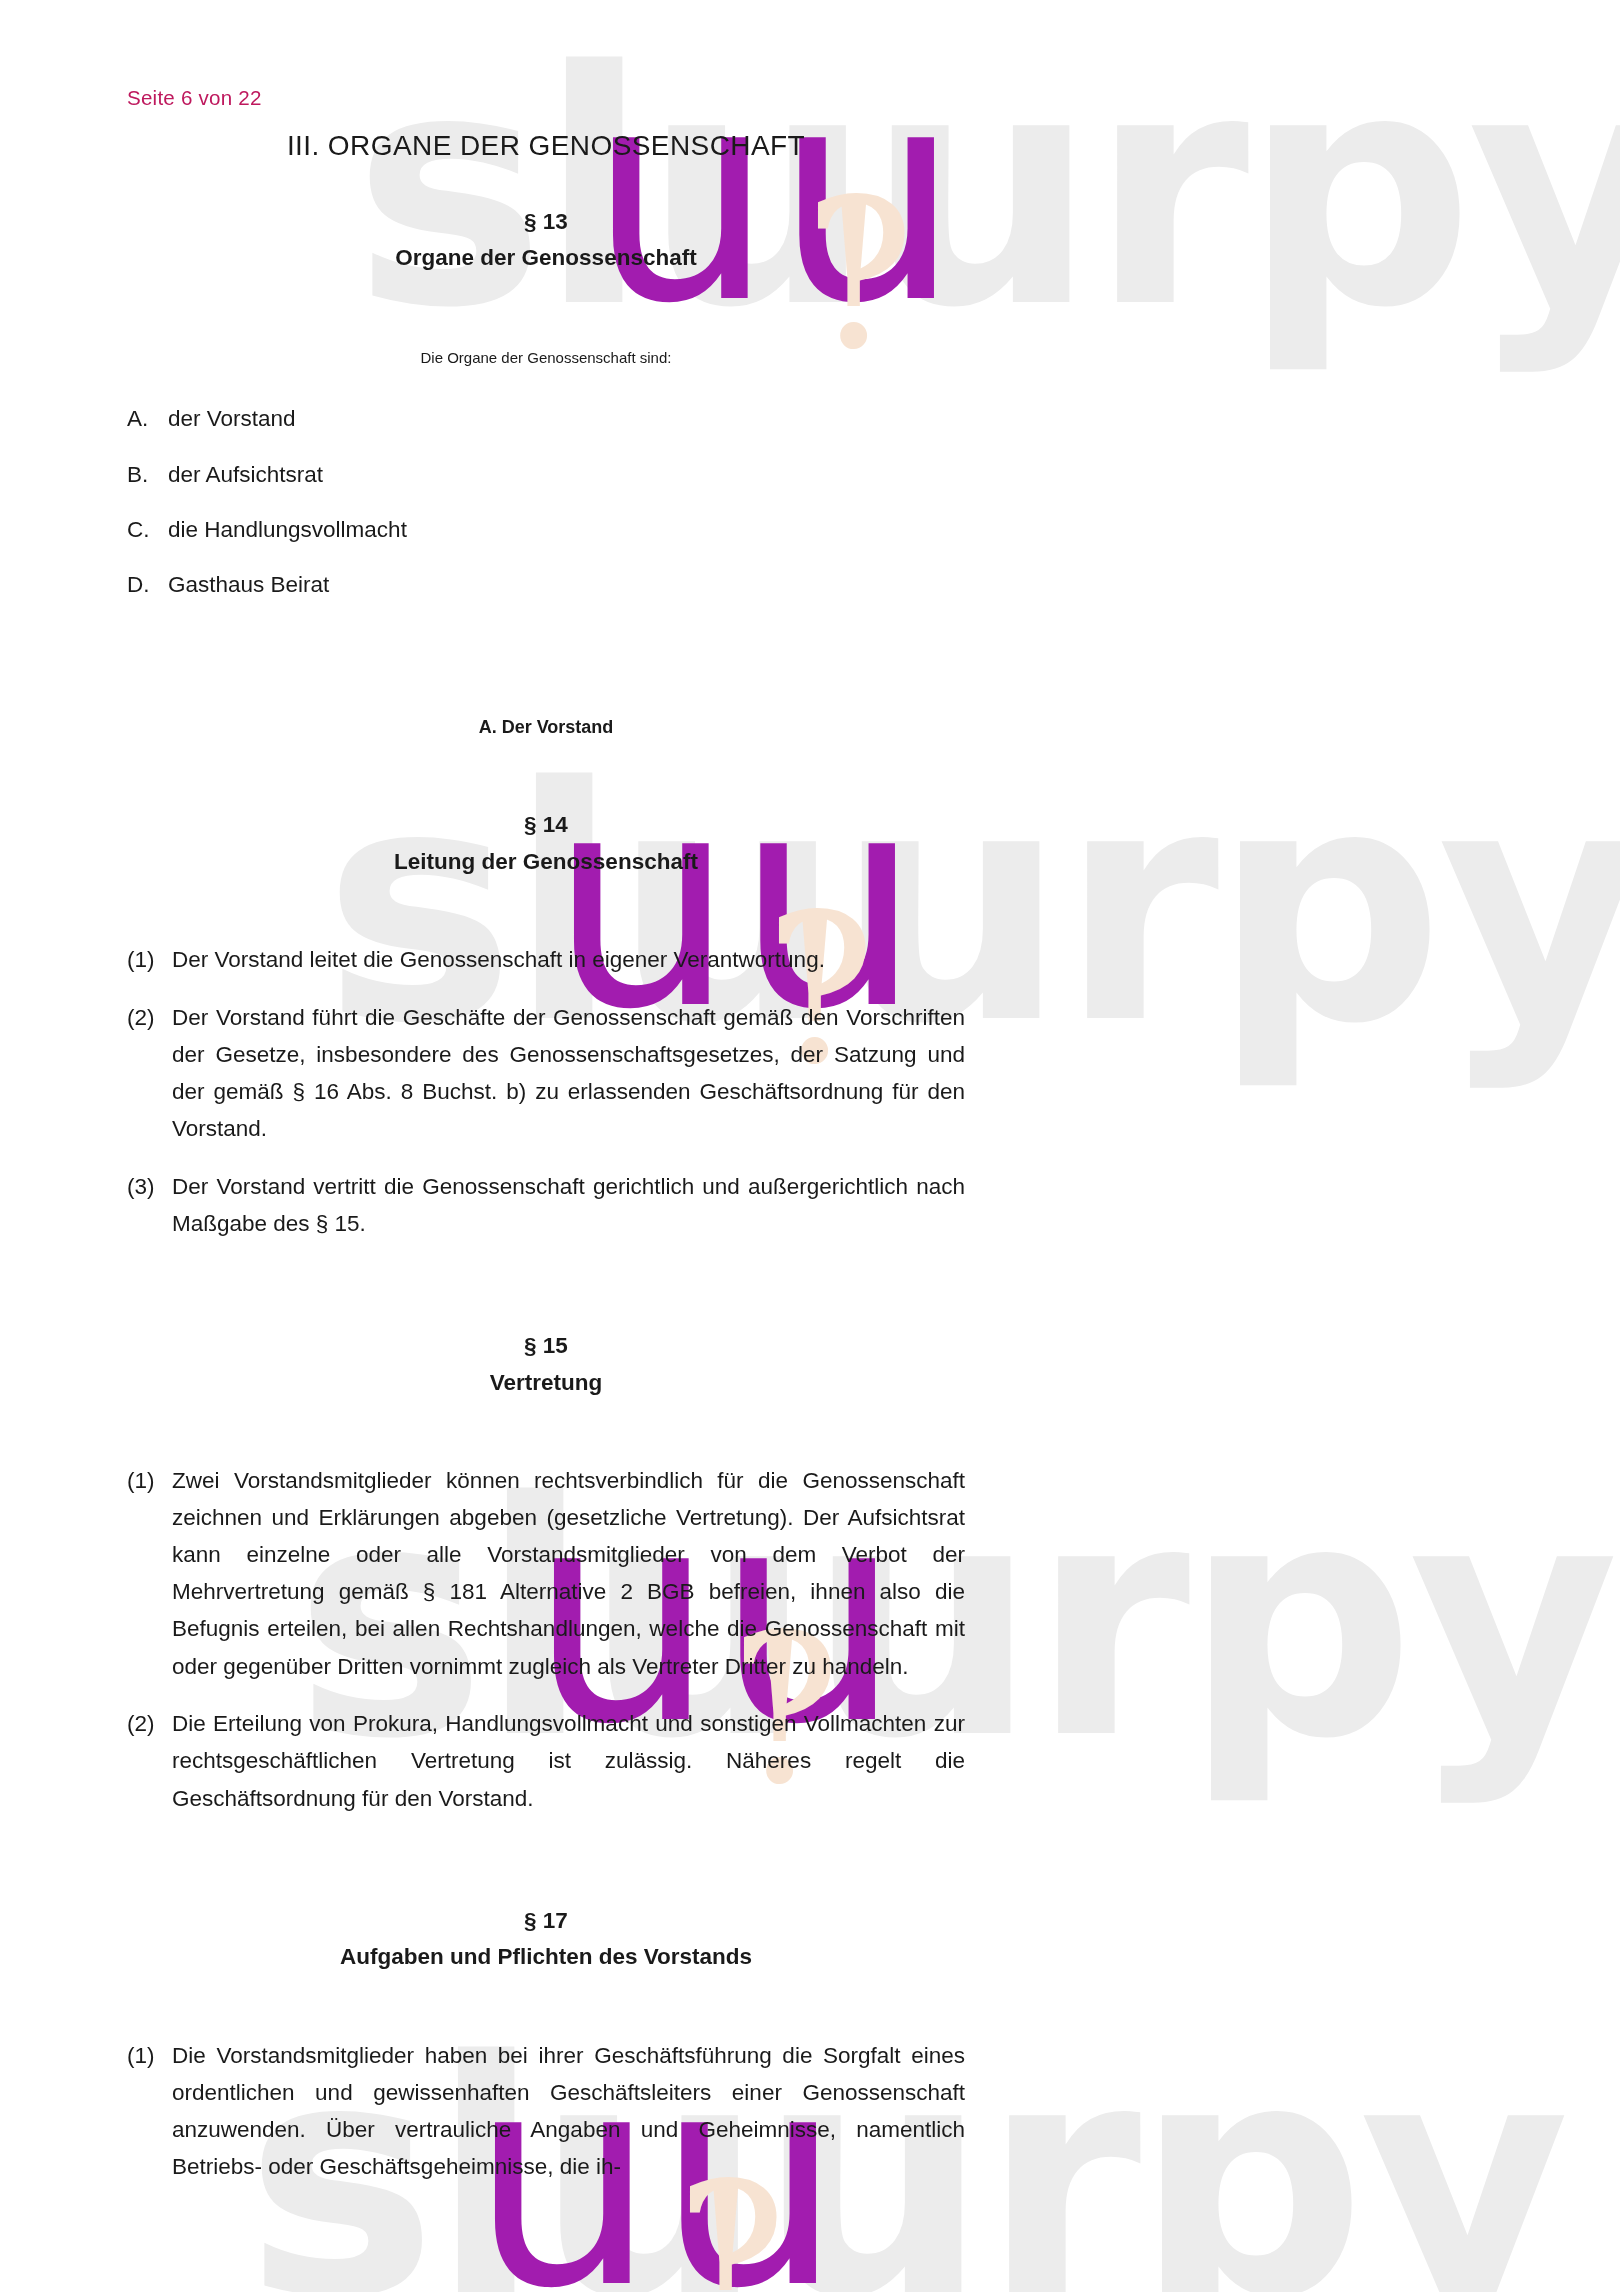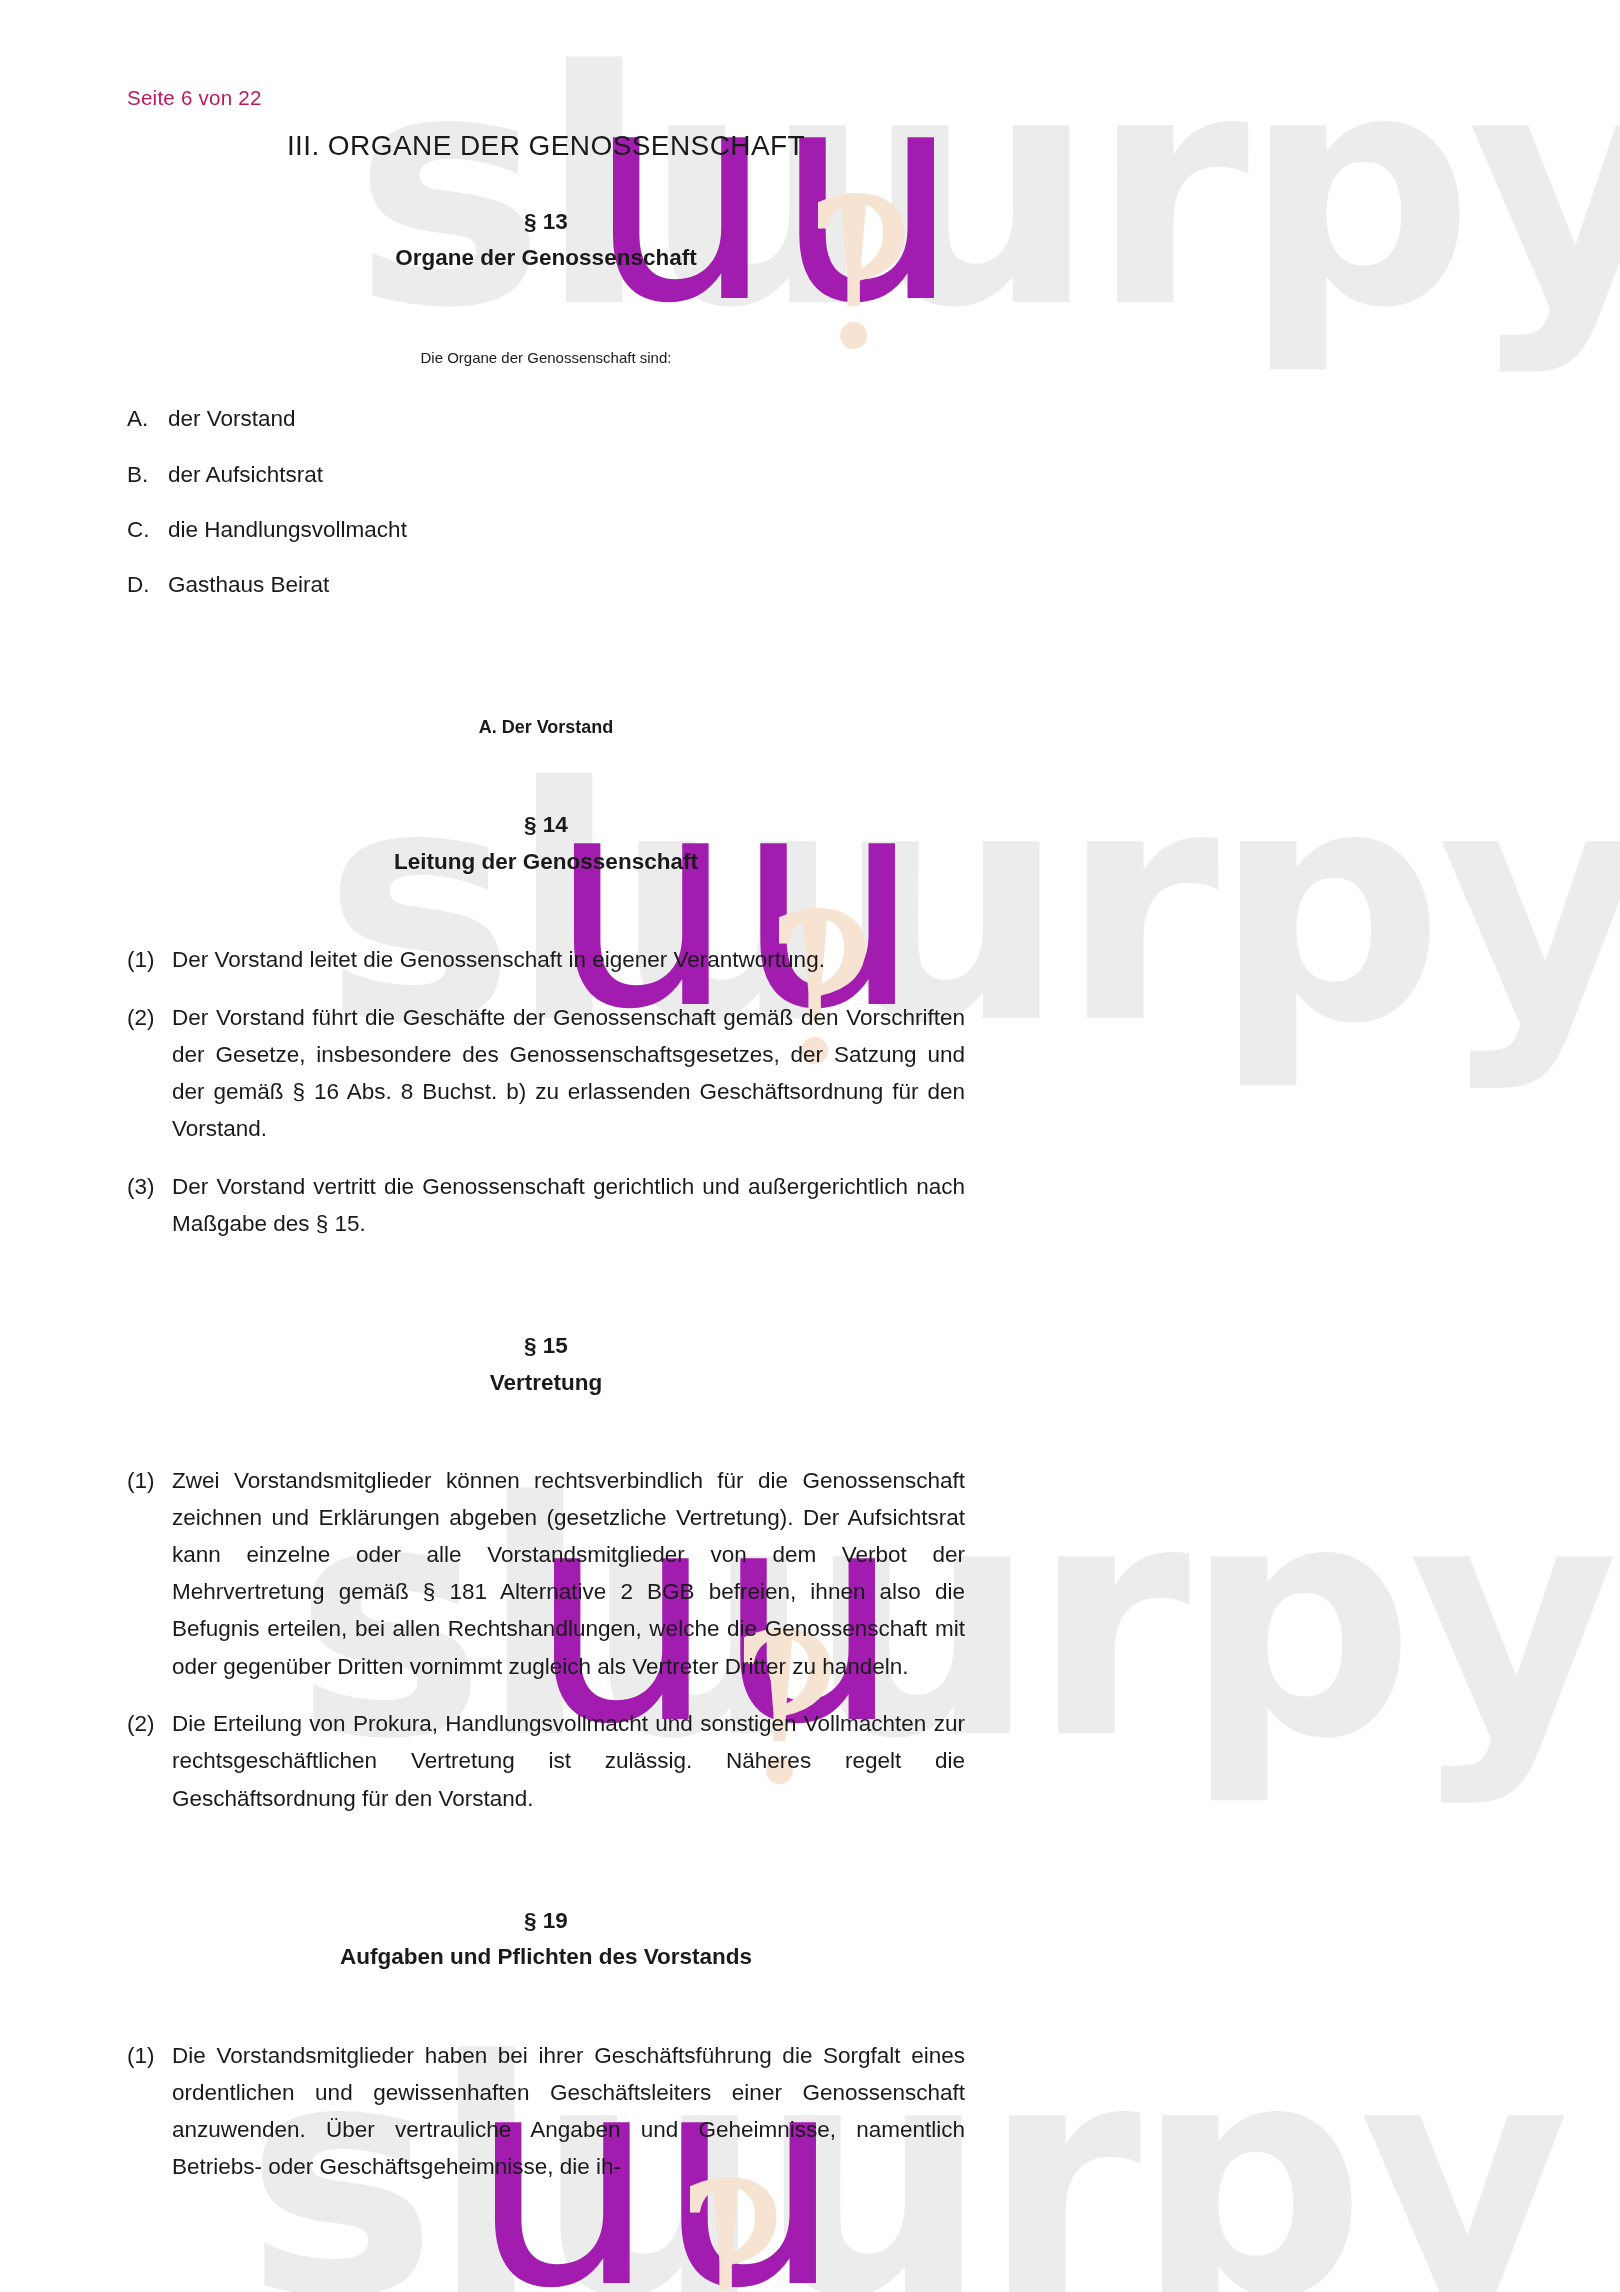--- a/index.html
+++ b/index.html
@@ -266,21 +266,21 @@
           <span class="ptext">Zwei Vorstandsmitglieder können rechtsverbindlich für die Genossenschaft zeichnen und Erklärungen abgeben (gesetzliche Vertretung). Der Aufsichtsrat kann einzelne oder alle Vorstandsmitglieder von dem Verbot der Mehrvertretung gemäß § 181 Alternative 2 BGB befreien, ihnen also die Befugnis erteilen, bei allen Rechtshandlungen, welche die Genossenschaft mit oder gegenüber Dritten vornimmt zugleich als Vertreter Dritter zu handeln.</span>
         </li>
         <li style="margin-top:20.6px">
           <span class="marker">(2)</span>
           <span class="ptext">Die Erteilung von Prokura, Handlungsvollmacht und sonstigen Vollmachten zur rechtsgeschäftlichen Vertretung ist zulässig. Näheres regelt die Geschäftsordnung für den Vorstand.</span>
         </li>
       </ul>
 
       <div class="sp-xl"></div>
 
-      <div class="para-heading">§ 19</div>
+      <div class="para-heading">§ 17</div>
       <div class="para-heading">Aufgaben und Pflichten des Vorstands</div>
 
       <div class="sp-l"></div>
 
       <ul class="num-list">
         <li>
           <span class="marker">(1)</span>
           <span class="ptext">Die Vorstandsmitglieder haben bei ihrer Geschäftsführung die Sorgfalt eines ordentlichen und gewissenhaften Geschäftsleiters einer Genossenschaft anzuwenden. Über vertrauliche Angaben und Geheimnisse, namentlich Betriebs- oder Geschäftsgeheimnisse, die ih-</span>
         </li>
       </ul>

